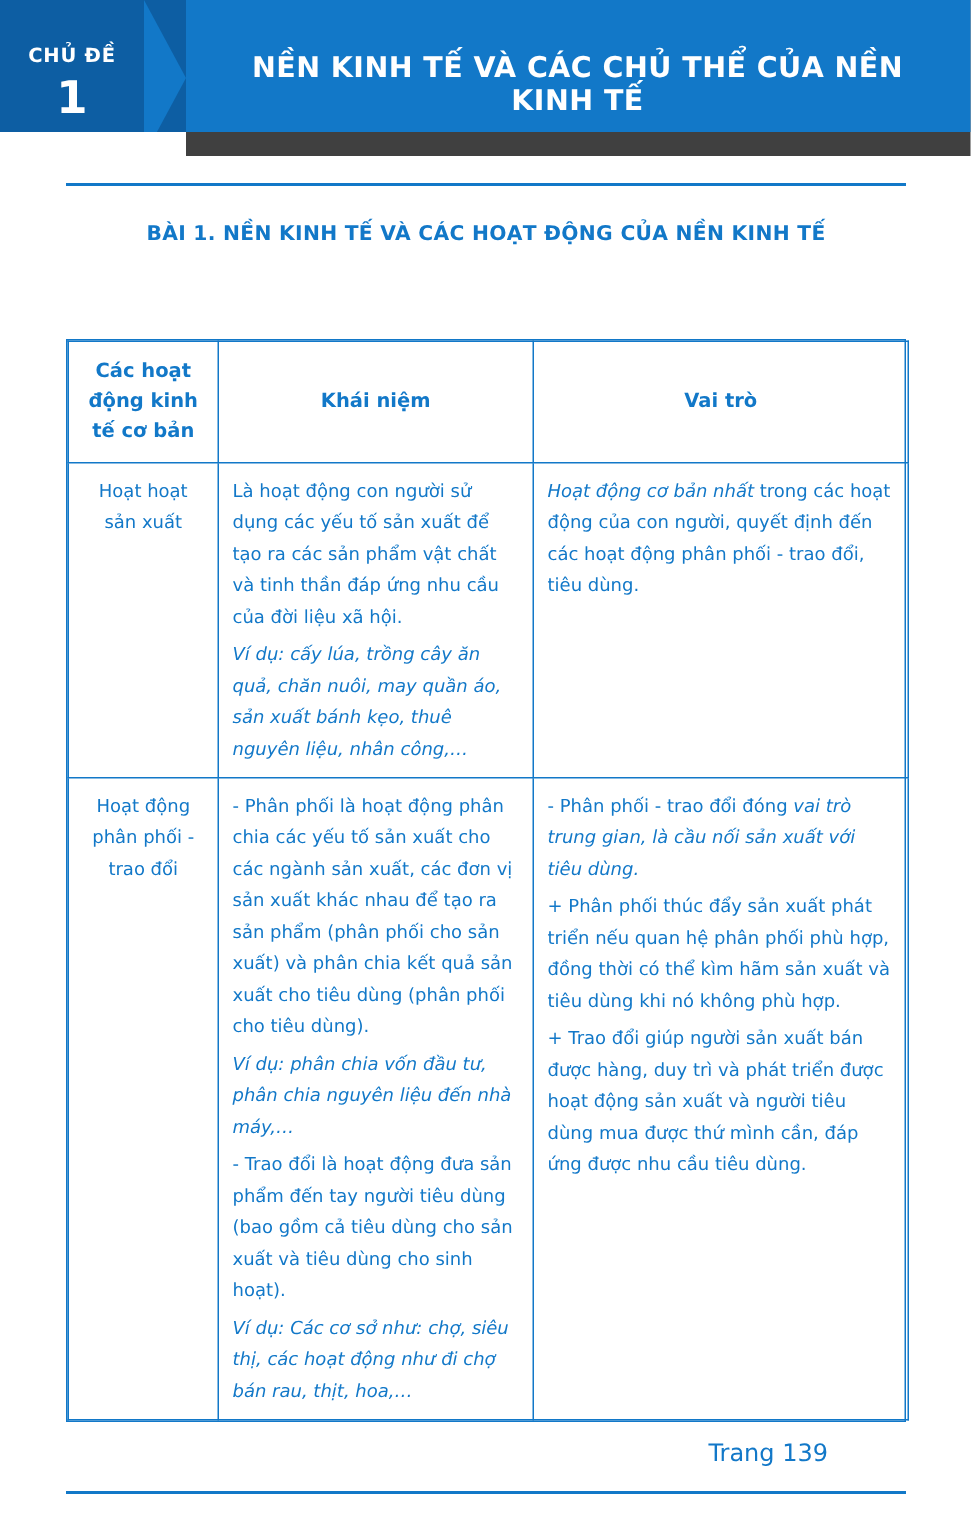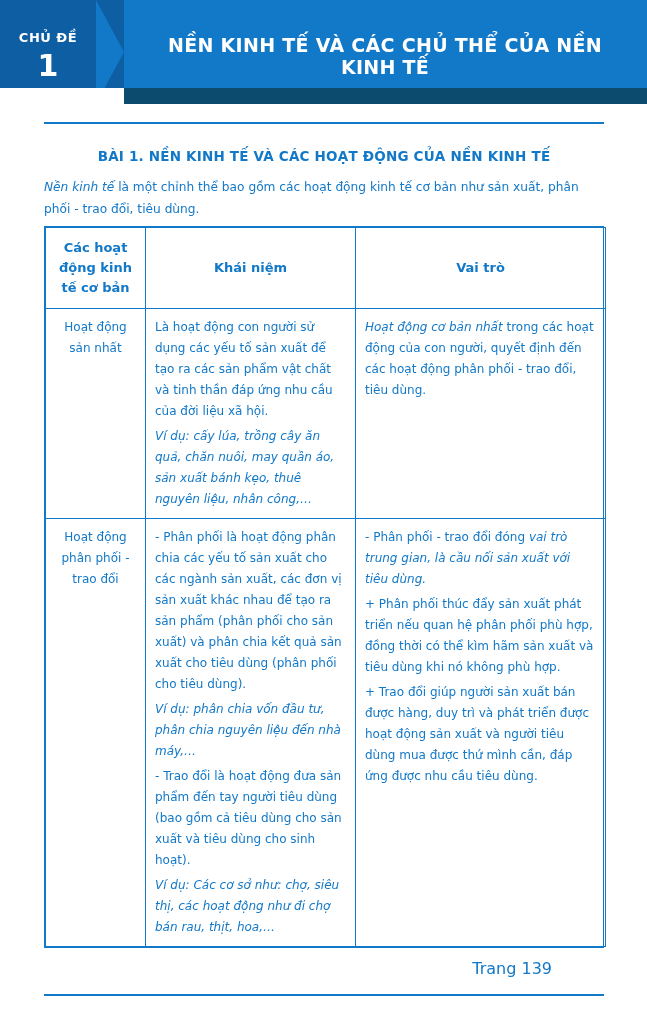--- a/index.html
+++ b/index.html
@@ -14,21 +14,21 @@
     color: #1a6fc4;
     position: relative;
     overflow: hidden;
   }
 
   
   .header {
     position: relative;
     width: 647px;
     height: 104px;
-    background: #0c4a6e;
+    background: #404040;
   }
   .header-bar {
     position: absolute;
     left: 0;
     top: 0;
     width: 647px;
     height: 88px;
     background: #1278c8;
   }
   .header-left-block {
@@ -207,42 +207,39 @@
   <div class="header-title">NỀN KINH TẾ VÀ CÁC CHỦ THỂ CỦA NỀN KINH TẾ</div>
   <div class="header-thin"></div>
 </div>
 
 <div class="content">
 
   <div class="rule-top"></div>
 
   <div class="lesson-title">BÀI 1. NỀN KINH TẾ VÀ CÁC HOẠT ĐỘNG CỦA NỀN KINH TẾ</div>
 
-  <div class="intro">
-    <span class="ital">Nền kinh tế</span><span> là một chỉnh thể bao gồm các hoạt động kinh tế cơ bản như sản xuất, phân phối - trao đổi, tiêu dùng.</span>
-  </div>
 
   <div class="table">
     <table class="tbl">
       <colgroup>
         <col class="col1">
           <col class="col2">
           <col class="col3">
       </colgroup>
       <thead>
         <tr>
           <th>Các hoạt động kinh tế cơ bản</th>
           <th>Khái niệm</th>
           <th>Vai trò</th>
         </tr>
       </thead>
       <tbody>
 
         <tr>
-          <td class="cell-label">Hoạt động sản nhất</td>
+          <td class="cell-label">Hoạt hoạt sản xuất</td>
           <td>
             <p class="pp">Là hoạt động con người sử dụng các yếu tố sản xuất để tạo ra các sản phẩm vật chất và tinh thần đáp ứng nhu cầu của đời liệu xã hội.</p>
             <p class="pp ital">Ví dụ: cấy lúa, trồng cây ăn quả, chăn nuôi, may quần áo, sản xuất bánh kẹo, thuê nguyên liệu, nhân công,…</p>
           </td>
           <td>
             <p class="pp"><span class="ital">Hoạt động cơ bản nhất</span><span> trong các hoạt động của con người, quyết định đến các hoạt động phân phối - trao đổi, tiêu dùng.</span></p>
           </td>
         </tr>
 
         <tr>

